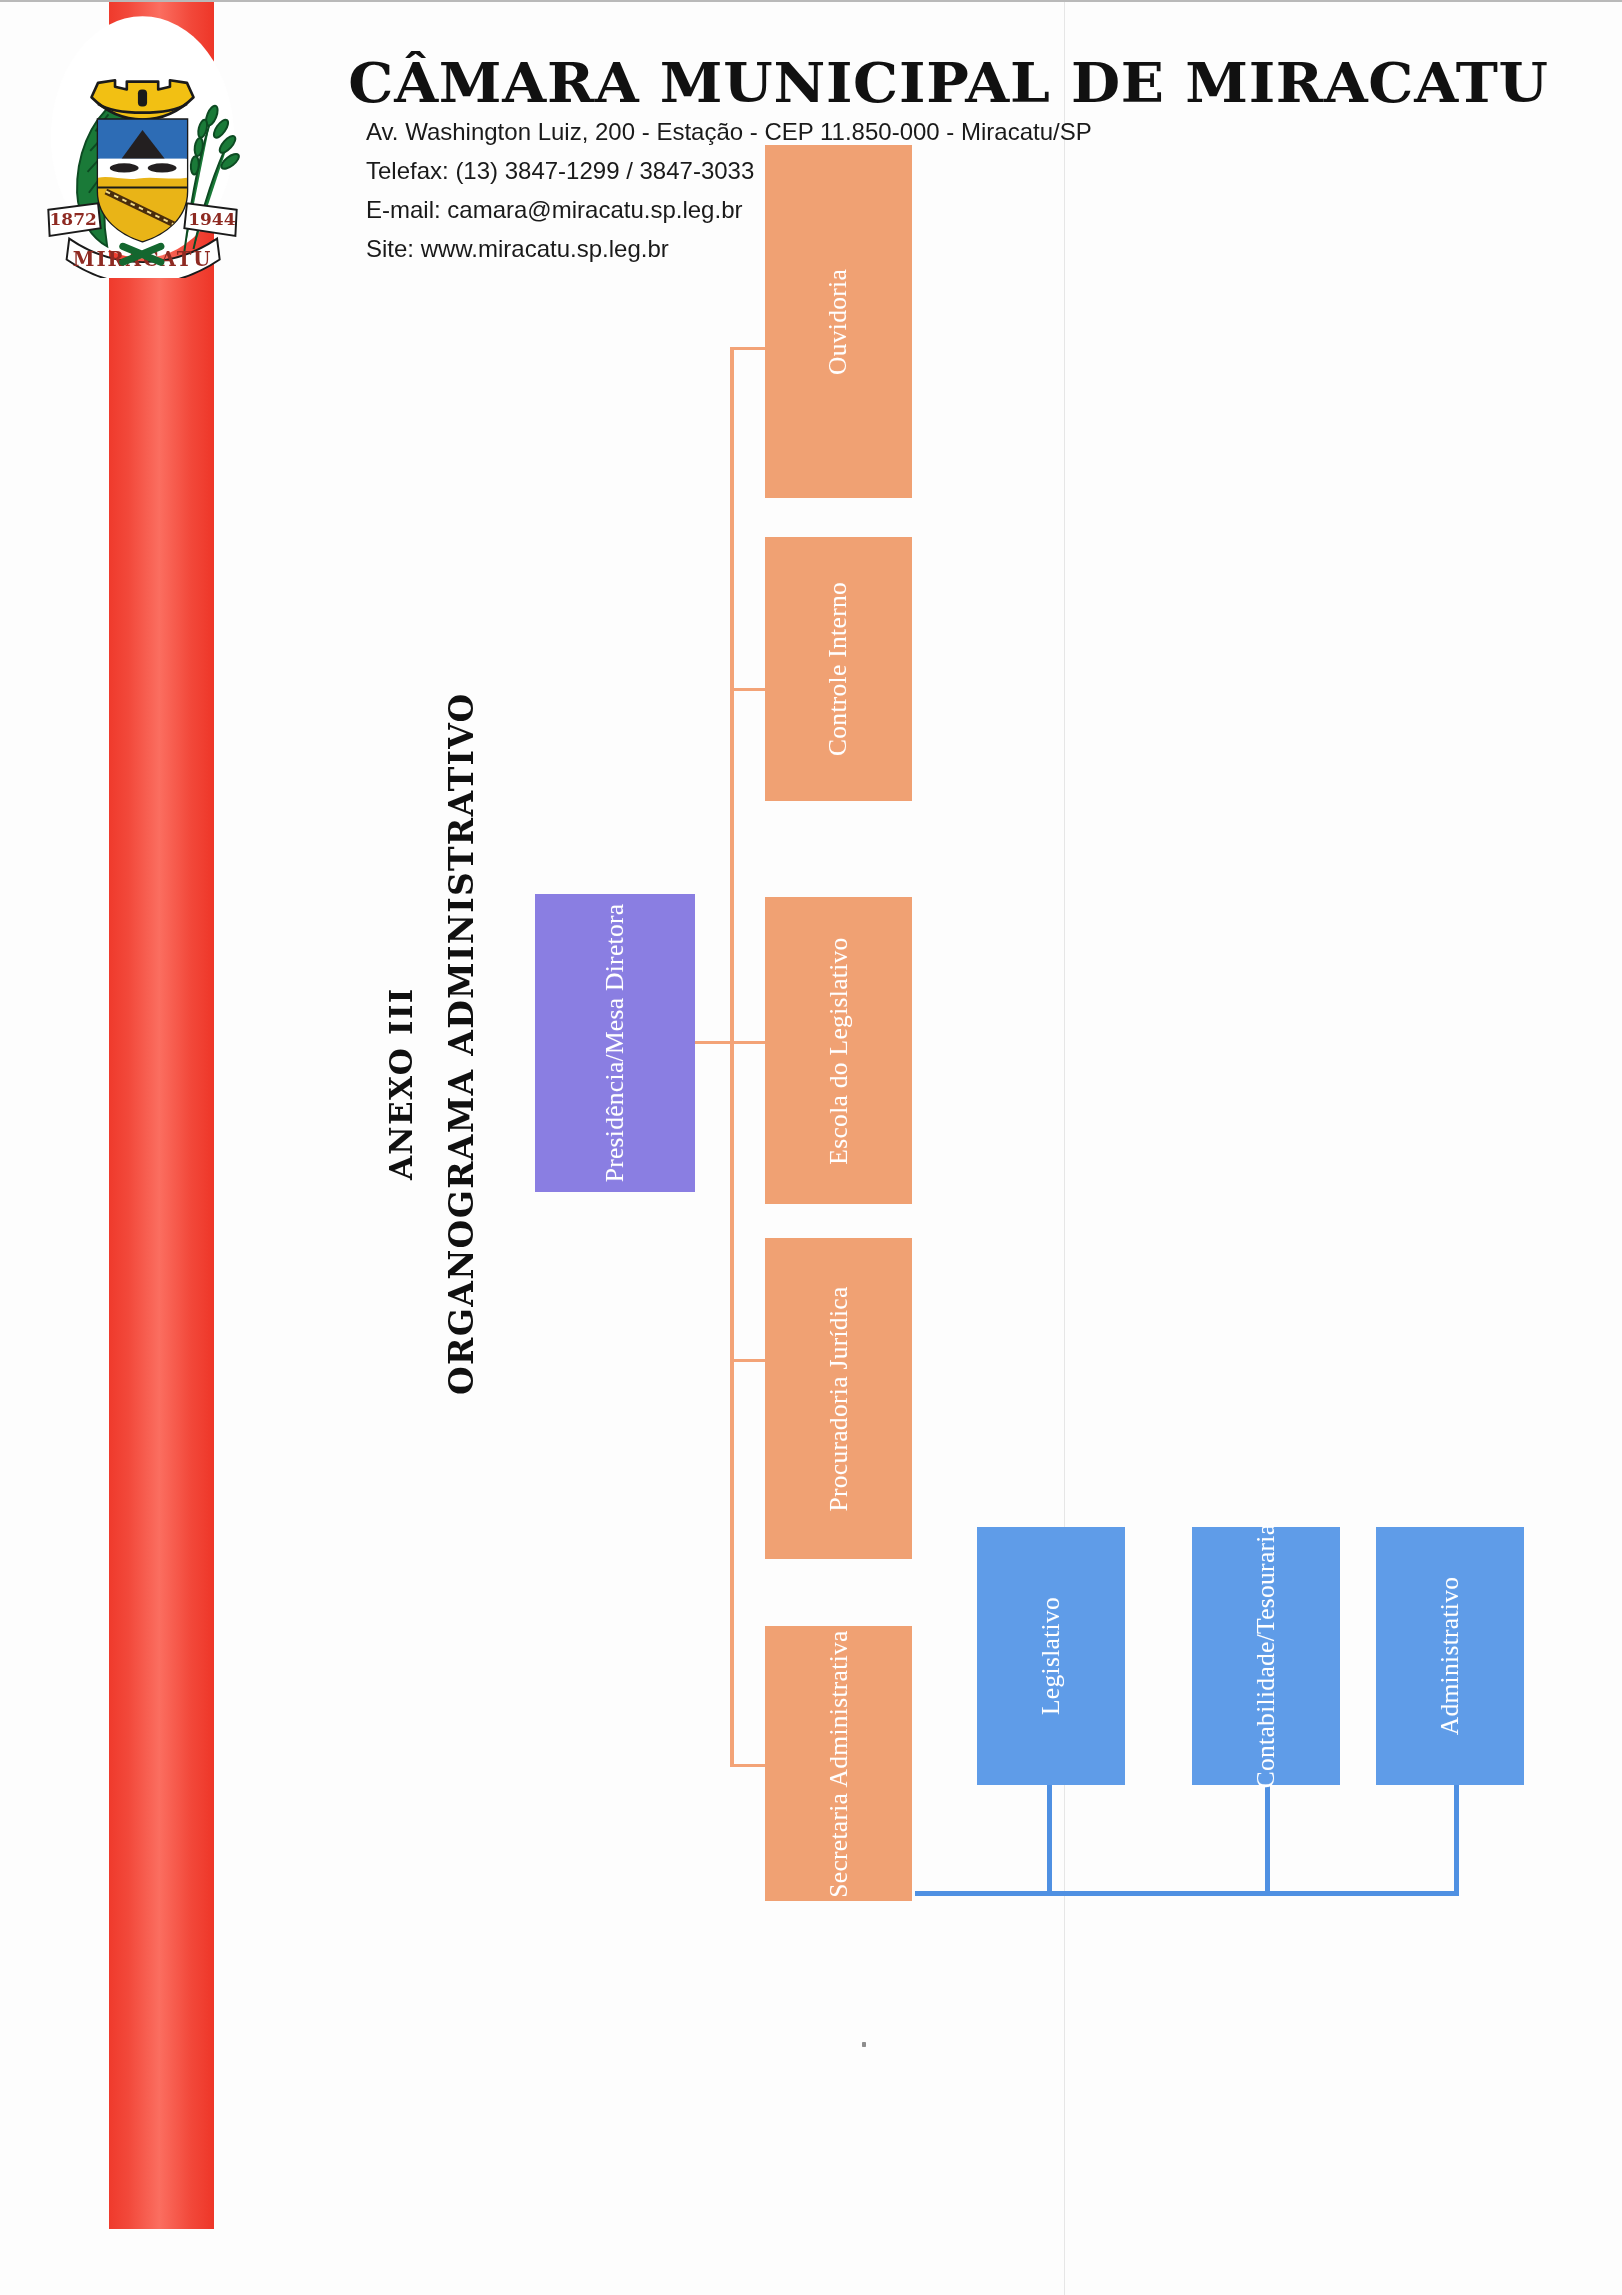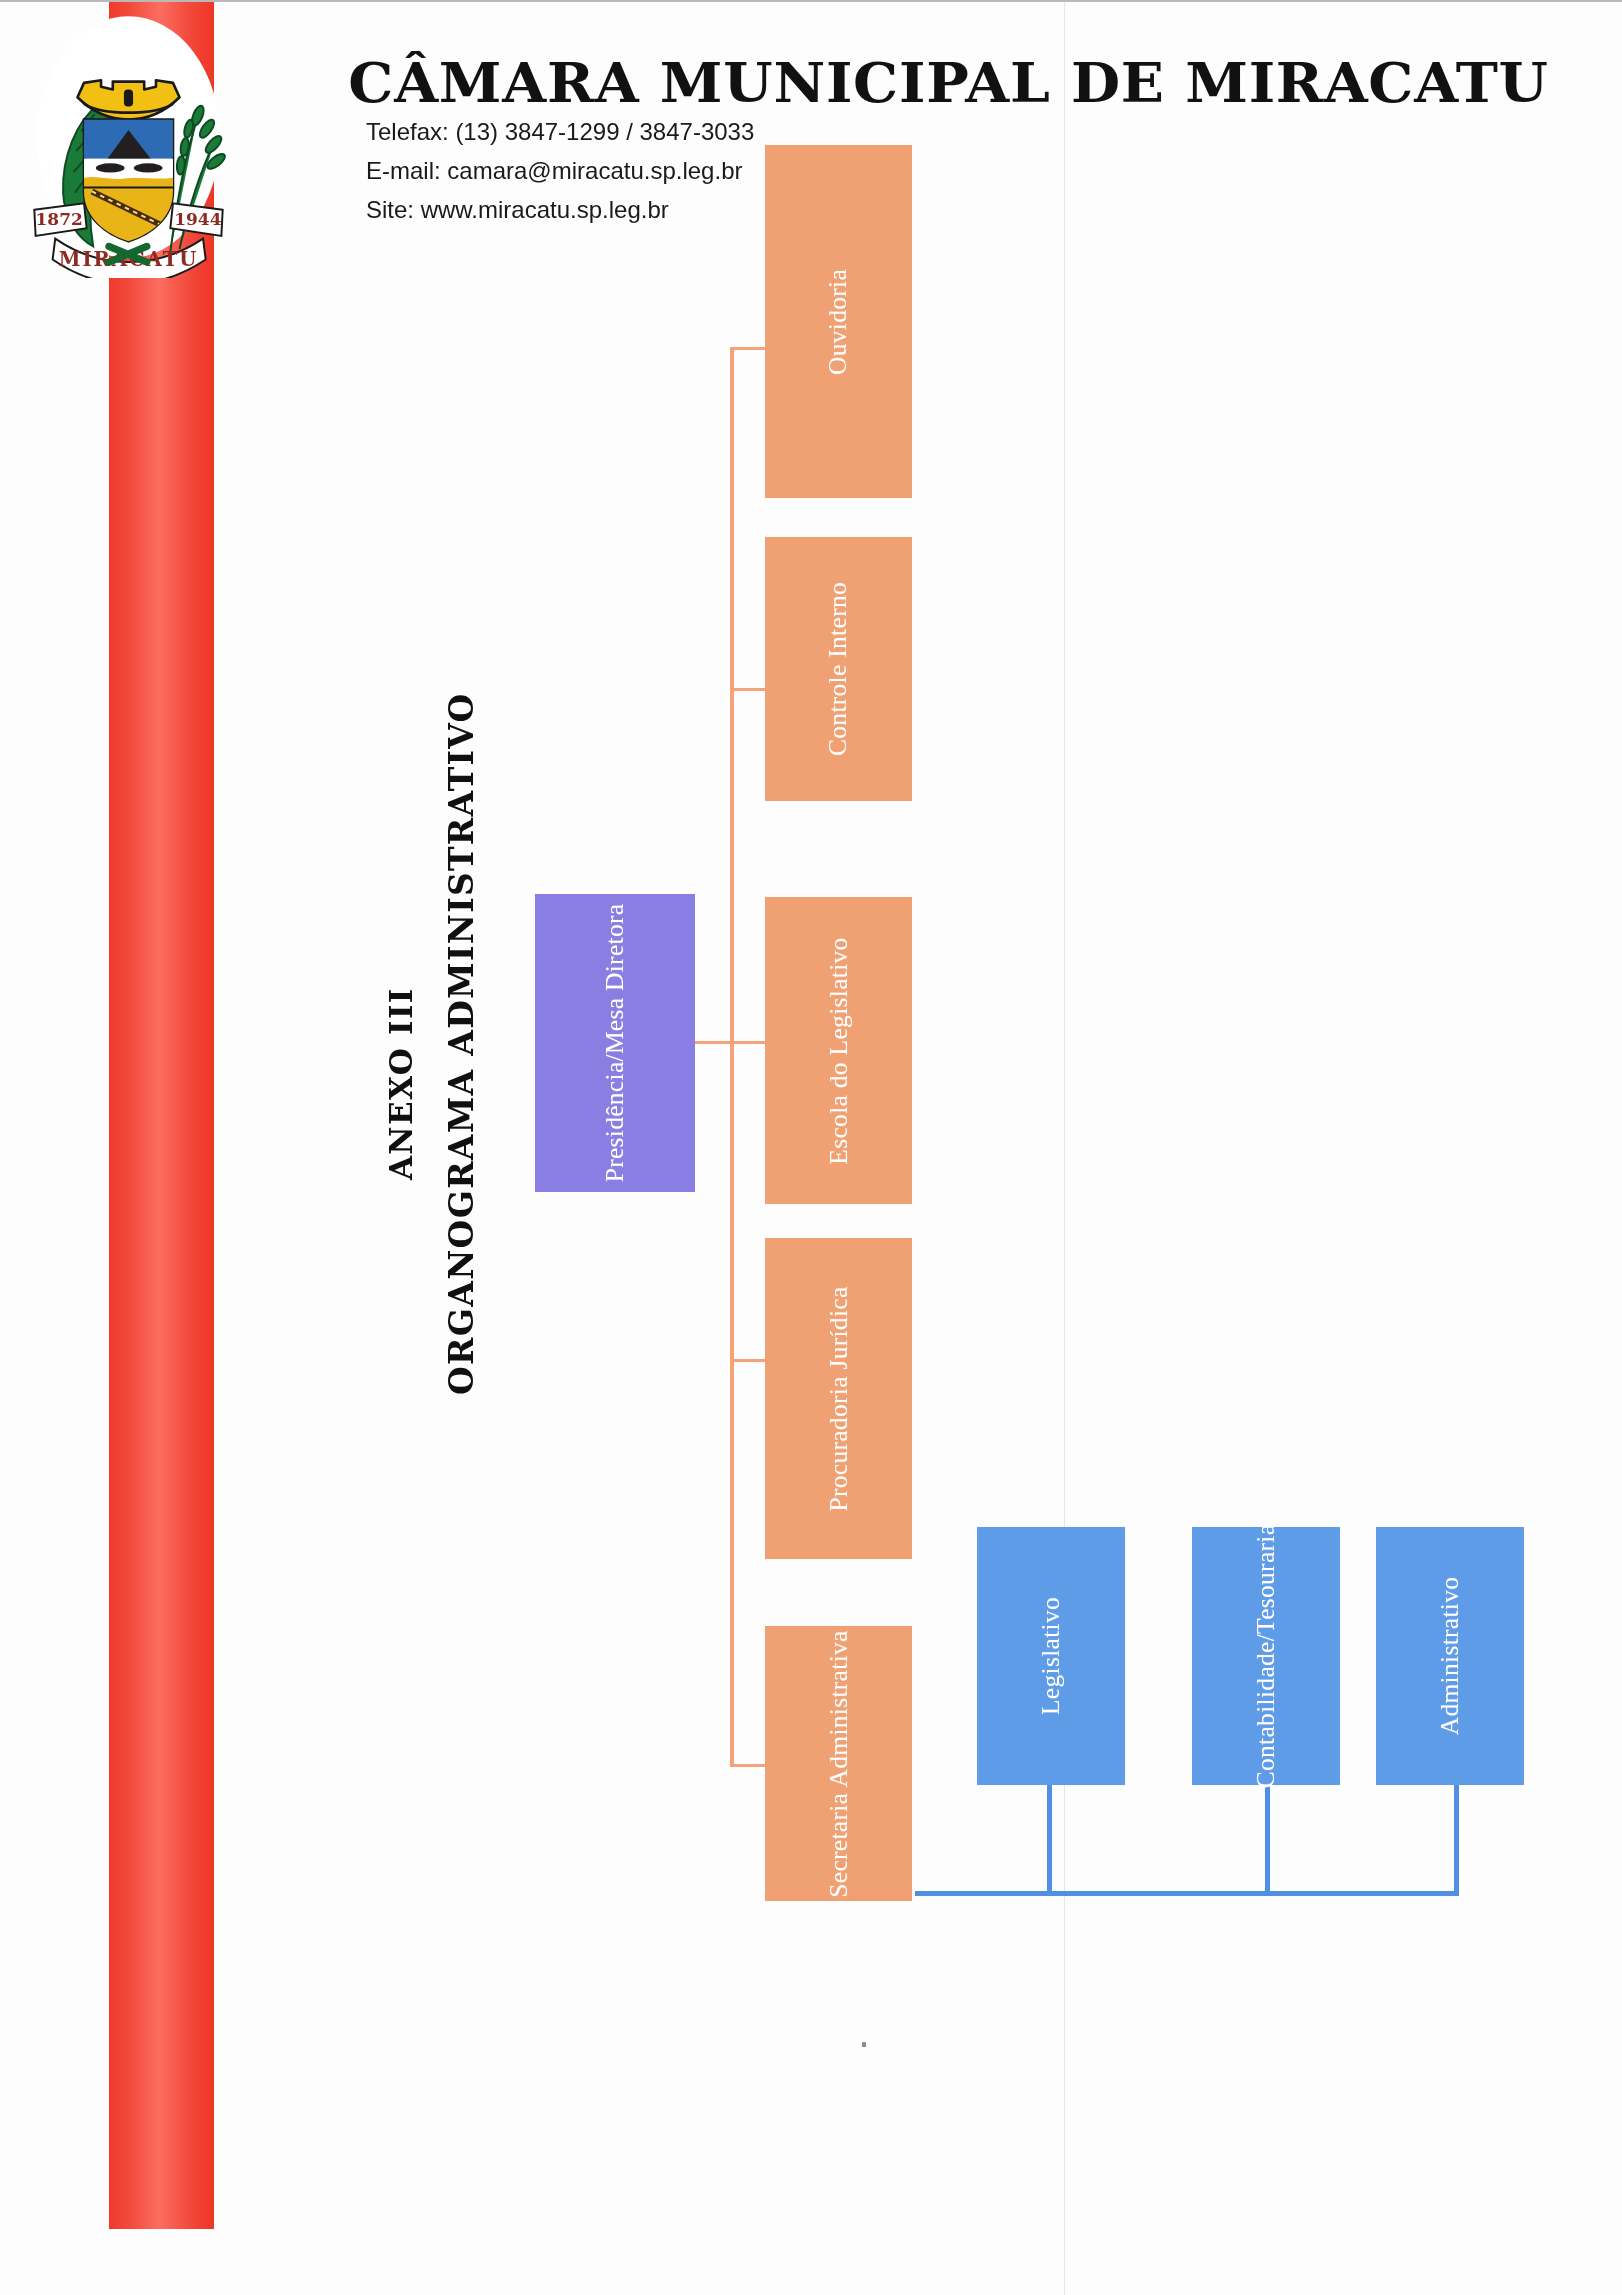--- a/index.html
+++ b/index.html
@@ -28,21 +28,21 @@
   .red-ribbon{
     position:absolute;
     left:109px; top:0; width:105px; height:2227px;
     background:linear-gradient(to right,
       #ef3a2c 0%, #f2483a 18%, #fb6e60 48%, #f2483a 78%, #ee3628 100%);
   }
 
   
   .crest{
     position:absolute;
-    left:16px; top:14.4px;
+    left:30px; top:14.4px;
     width:225px; height:262px;
   }
   .crest svg{display:block;width:100%;height:100%;}
 
   
   .header{
     position:absolute;
     left:366px; top:52px;
     width:1178px;
   }
@@ -204,20 +204,21 @@
                  L290 372 C 216 422, 128 422, 56 372 Z" fill="#ffffff" stroke="#1a1a1a" stroke-width="3"></path>
         <text x="172" y="382" font-family="DejaVu Serif, serif" font-size="30" font-weight="bold" fill="#8e2a22" text-anchor="middle" letter-spacing="3">MIRACATU</text>
 
         <path d="M142 352 L200 376 M200 352 L142 376" stroke="#14672f" stroke-width="11" stroke-linecap="round"></path>
       </g>
     </svg>
   </div>
 
   <div class="header">
     <div class="org-title">CÂMARA MUNICIPAL DE MIRACATU</div>
+    <div class="addr-line">Av.  Washington Luiz, 200 - Estação - CEP 11.850-000 - Miracatu/SP</div>
     <div class="addr-line">Telefax: (13) 3847-1299 / 3847-3033</div>
     <div class="addr-line">E-mail: camara@miracatu.sp.leg.br</div>
     <div class="addr-line">Site: www.miracatu.sp.leg.br</div>
   </div>
 
   <div class="v-title" id="anexo-title">ANEXO III</div>
   <div class="v-title" id="organograma-title">ORGANOGRAMA ADMINISTRATIVO</div>
 
   <div class="conn v-orange" style="left:730px; top:345px; height:1420px;"></div>
   <div class="conn h-orange" style="left:730px; top:345px; width:38px;"></div>

